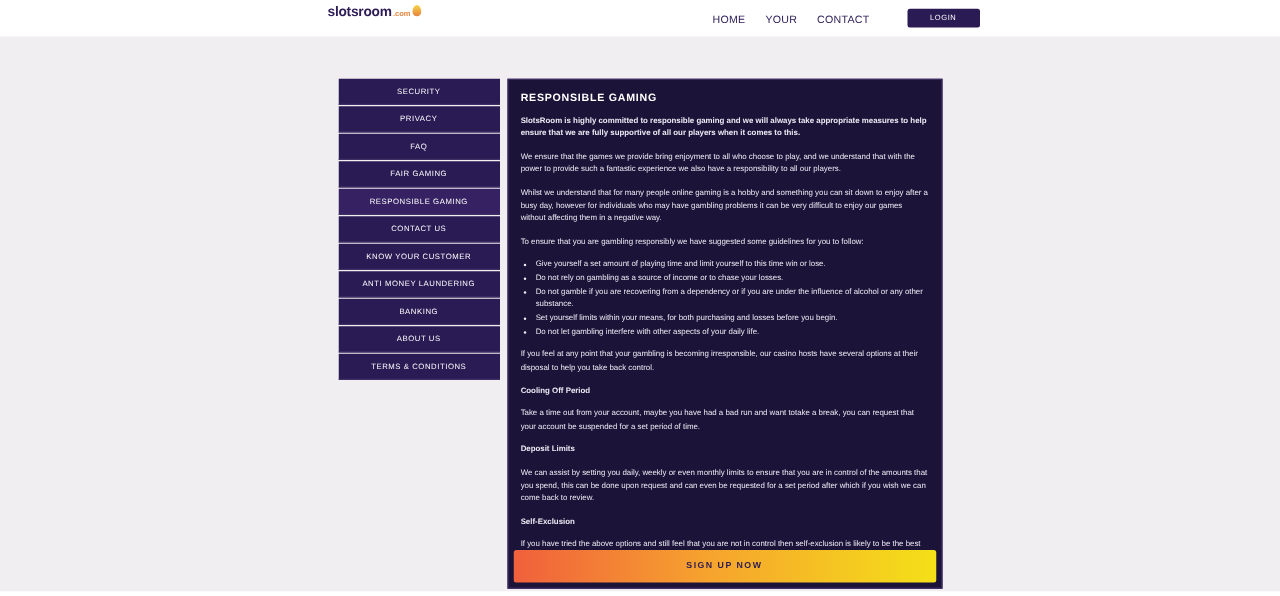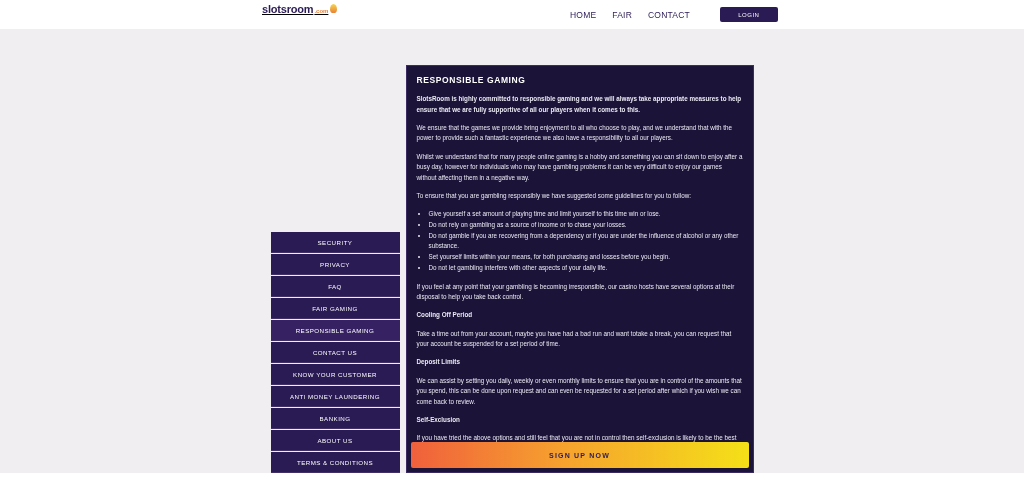--- a/index.html
+++ b/index.html
@@ -22,21 +22,20 @@
     align-items: center;
     position: relative;
   }
   .logo {
     position: absolute;
     left: 262px;
     top: 4px;
     display: flex;
     align-items: baseline;
     line-height: 1;
-    text-decoration: underline;
   }
   .logo-main {
     font-size: 11px;
     font-weight: bold;
     color: #2b1b55;
     letter-spacing: -0.2px;
   }
   .logo-dot {
     font-size: 6px;
     font-weight: bold;
@@ -80,24 +79,24 @@
     border-radius: 2px;
     cursor: pointer;
     font-family: "Liberation Sans", sans-serif;
   }
 
   
   .page {
     width: 100%;
     height: 444px;
     background: #f0eef0;
-    padding-top: 11px;
+    padding-top: 34px;
     display: flex;
     justify-content: center;
-    align-items: flex-end;
+    align-items: flex-start;
     gap: 6px;
   }
 
   
   .sidebar {
     width: 129px;
     display: flex;
     flex-direction: column;
     gap: 1px;
   }
@@ -180,21 +179,21 @@
 
 <div class="header">
   <div class="logo">
     <span class="logo-main">slotsroom</span>
     <span class="logo-dot">.com</span>
     <span class="logo-mark"></span>
   </div>
 
   <nav class="nav">
     <a href="#">HOME</a>
-    <a href="#">FAIR</a>
+    <a href="#">YOUR</a>
     <a href="#">CONTACT</a>
     <button class="login-btn">LOGIN</button>
   </nav>
 </div>
 
 <div class="page">
 
   <div class="sidebar">
     <div class="side-item">SECURITY</div>
     <div class="side-item">PRIVACY</div>

